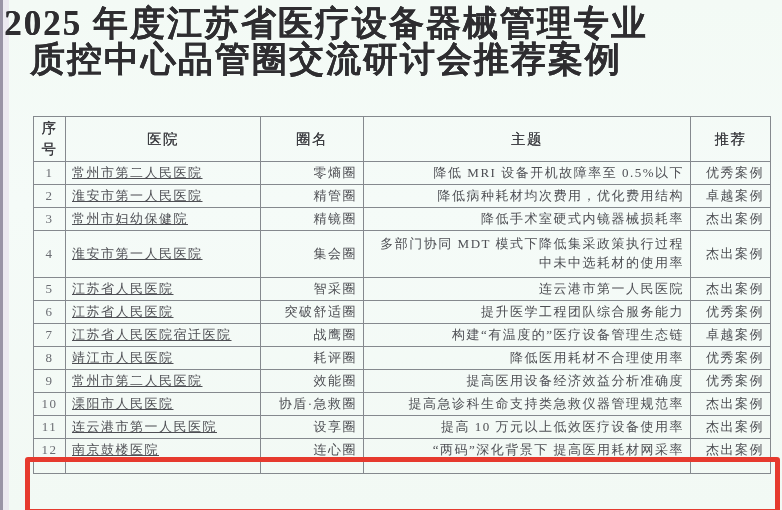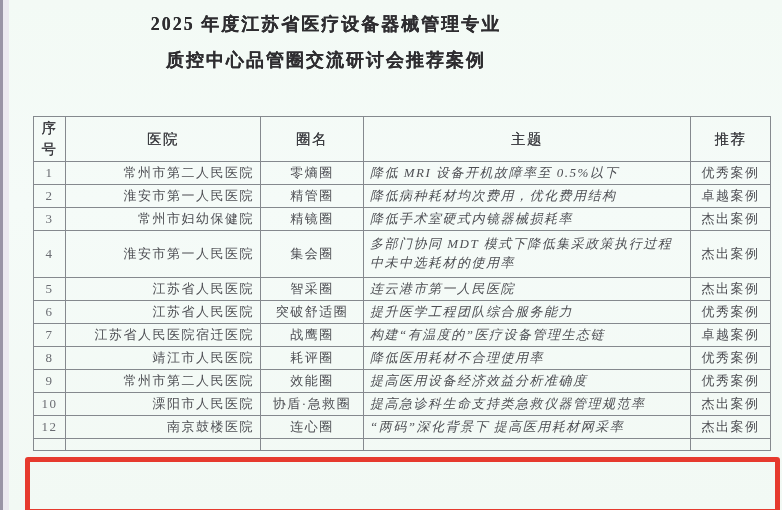--- a/index.html
+++ b/index.html
@@ -13,21 +13,21 @@
     position:absolute;inset:0;width:782px;height:510px;overflow:hidden;
     background:linear-gradient(180deg,#f3faf5 0%,#f5fbf8 40%,#f2f9f4 100%);
   }
   
   .edge-dark{position:absolute;left:0;top:0;width:3px;height:510px;background:#9a94a6;}
   .edge-light{position:absolute;left:3px;top:0;width:6px;height:510px;background:#ece9f0;}
 
   .title{
     position:absolute;left:0;top:6px;width:652px;
     text-align:center;color:#2e2d30;
-    font-weight:bold;font-size:18px;line-height:36px;
+    font-weight:bold;font-size:35px;line-height:36px;
     letter-spacing:2px;
     text-shadow:0 0 .6px #2e2d30;
   }
 
   table.doc{
     position:absolute;left:33px;top:116px;
     width:737px;table-layout:fixed;
     border-collapse:collapse;
     font-size:13px;color:#4e4f54;
     letter-spacing:1.5px;
@@ -45,24 +45,24 @@
     text-align:center;
     text-shadow:0 0 .4px #3c3d41;
     height:22px;
   }
   col.c1{width:32px}
   col.c2{width:195px}
   col.c3{width:103px}
   col.c4{width:327px}
   col.c5{width:80px}
   td.num{text-align:center;color:#6a6c72;}
-  td.hosp{text-align:right;padding-left:11px;}
-  td.circle{text-align:center;}
-  td.theme{text-align:left;padding-left:10px;font-style:italic;}
-  td.rec{text-align:center;margin-left:23px;}
+  td.hosp{text-align:left;padding-left:11px;text-decoration:underline;}
+  td.circle{text-align:right;}
+  td.theme{text-align:right;padding-left:10px;}
+  td.rec{text-align:right;margin-left:23px;}
   tr.r-std{height:23px;}
   tr.r-tall{height:47px;}
   tr.r-cut{height:12px;}
   tr.r-cut td{border-top:1px solid #85898e;}
 
   .highlight-box{
     position:absolute;left:24px;top:452px;
     width:740px;height:42px;
     border:5px solid #e63a2e;
     border-radius:3px;
@@ -163,20 +163,27 @@
         <td class="rec">优秀案例</td>
       </tr>
       <tr class="r-std">
         <td class="num">10</td>
         <td class="hosp">溧阳市人民医院</td>
         <td class="circle">协盾·急救圈</td>
         <td class="theme">提高急诊科生命支持类急救仪器管理规范率</td>
         <td class="rec">杰出案例</td>
       </tr>
       <tr class="r-std">
+        <td class="num">11</td>
+        <td class="hosp">连云港市第一人民医院</td>
+        <td class="circle">设享圈</td>
+        <td class="theme">提高 10 万元以上低效医疗设备使用率</td>
+        <td class="rec">杰出案例</td>
+      </tr>
+      <tr class="r-std">
         <td class="num">12</td>
         <td class="hosp">南京鼓楼医院</td>
         <td class="circle">连心圈</td>
         <td class="theme">“两码”深化背景下 提高医用耗材网采率</td>
         <td class="rec">杰出案例</td>
       </tr>
       <tr class="r-cut">
         <td></td>
         <td></td>
         <td></td>

